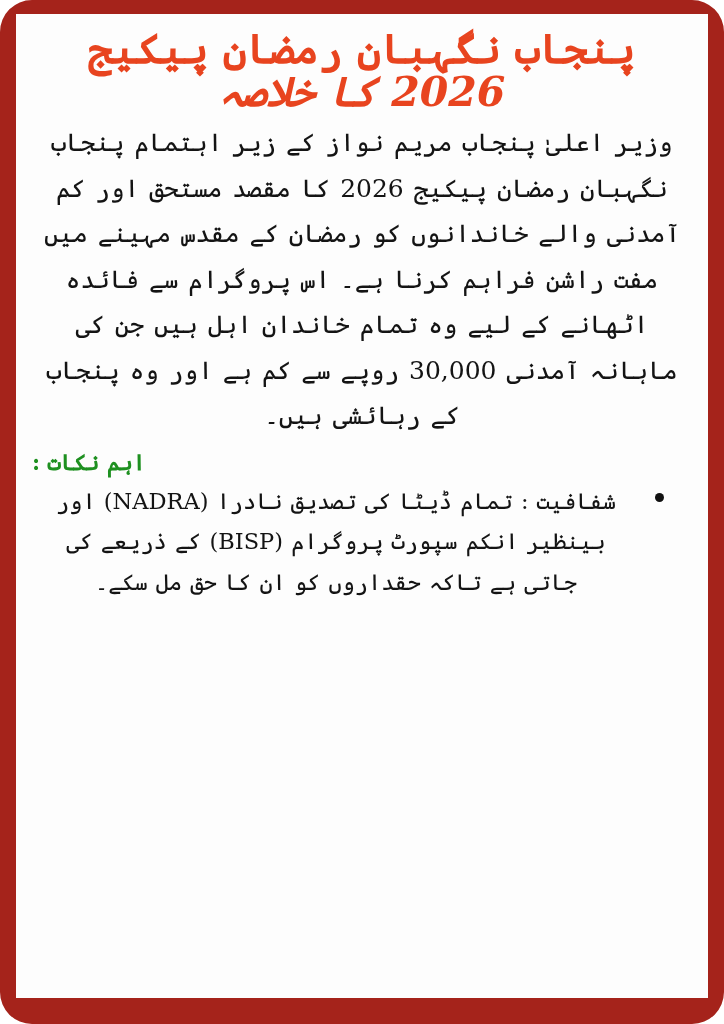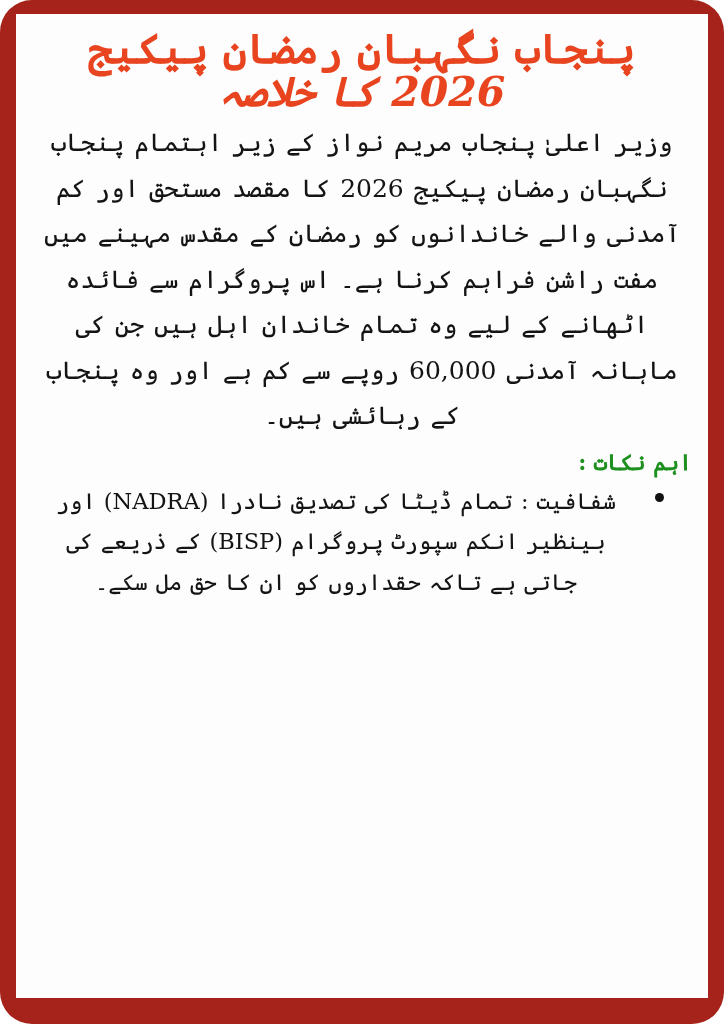--- a/index.html
+++ b/index.html
@@ -59,21 +59,21 @@
     color: #141414;
     font-family: "DejaVu Serif", "Liberation Serif", serif;
     font-size: 25px;
     line-height: 1.82;
     word-spacing: 2px;
   }
 
   
   .section-heading {
     margin: 10px 0 6px 0;
-    text-align: right;
+    text-align: left;
     direction: rtl;
     color: #1E9020;
     font-family: "DejaVu Serif", "Liberation Serif", serif;
     font-weight: bold;
     font-size: 22px;
   }
 
   
   .points {
     list-style: none;
@@ -106,21 +106,21 @@
 <body>
 
 <div class="poster">
   <div class="poster-inner">
 
     <h1 class="title">
       <span>پنجاب نگہبان رمضان پیکیج</span>
       <span class="ln2">2026 کا خلاصہ</span>
     </h1>
 
-    <p class="intro">وزیر اعلیٰ پنجاب مریم نواز کے زیر اہتمام پنجاب نگہبان رمضان پیکیج 2026 کا مقصد مستحق اور کم آمدنی والے خاندانوں کو رمضان کے مقدس مہینے میں مفت راشن فراہم کرنا ہے۔ اس پروگرام سے فائدہ اٹھانے کے لیے وہ تمام خاندان اہل ہیں جن کی ماہانہ آمدنی 60,000 روپے سے کم ہے اور وہ پنجاب کے رہائشی ہیں۔</p>
+    <p class="intro">وزیر اعلیٰ پنجاب مریم نواز کے زیر اہتمام پنجاب نگہبان رمضان پیکیج 2026 کا مقصد مستحق اور کم آمدنی والے خاندانوں کو رمضان کے مقدس مہینے میں مفت راشن فراہم کرنا ہے۔ اس پروگرام سے فائدہ اٹھانے کے لیے وہ تمام خاندان اہل ہیں جن کی ماہانہ آمدنی 30,000 روپے سے کم ہے اور وہ پنجاب کے رہائشی ہیں۔</p>
 
     <h2 class="section-heading">اہم نکات :</h2>
 
     <ul class="points">
       <li>
         <span class="dot"></span>
         <span>شفافیت : تمام ڈیٹا کی تصدیق نادرا (NADRA) اور بینظیر انکم سپورٹ پروگرام (BISP) کے ذریعے کی جاتی ہے تاکہ حقداروں کو ان کا حق مل سکے۔</span>
       </li>
 
     </ul>

